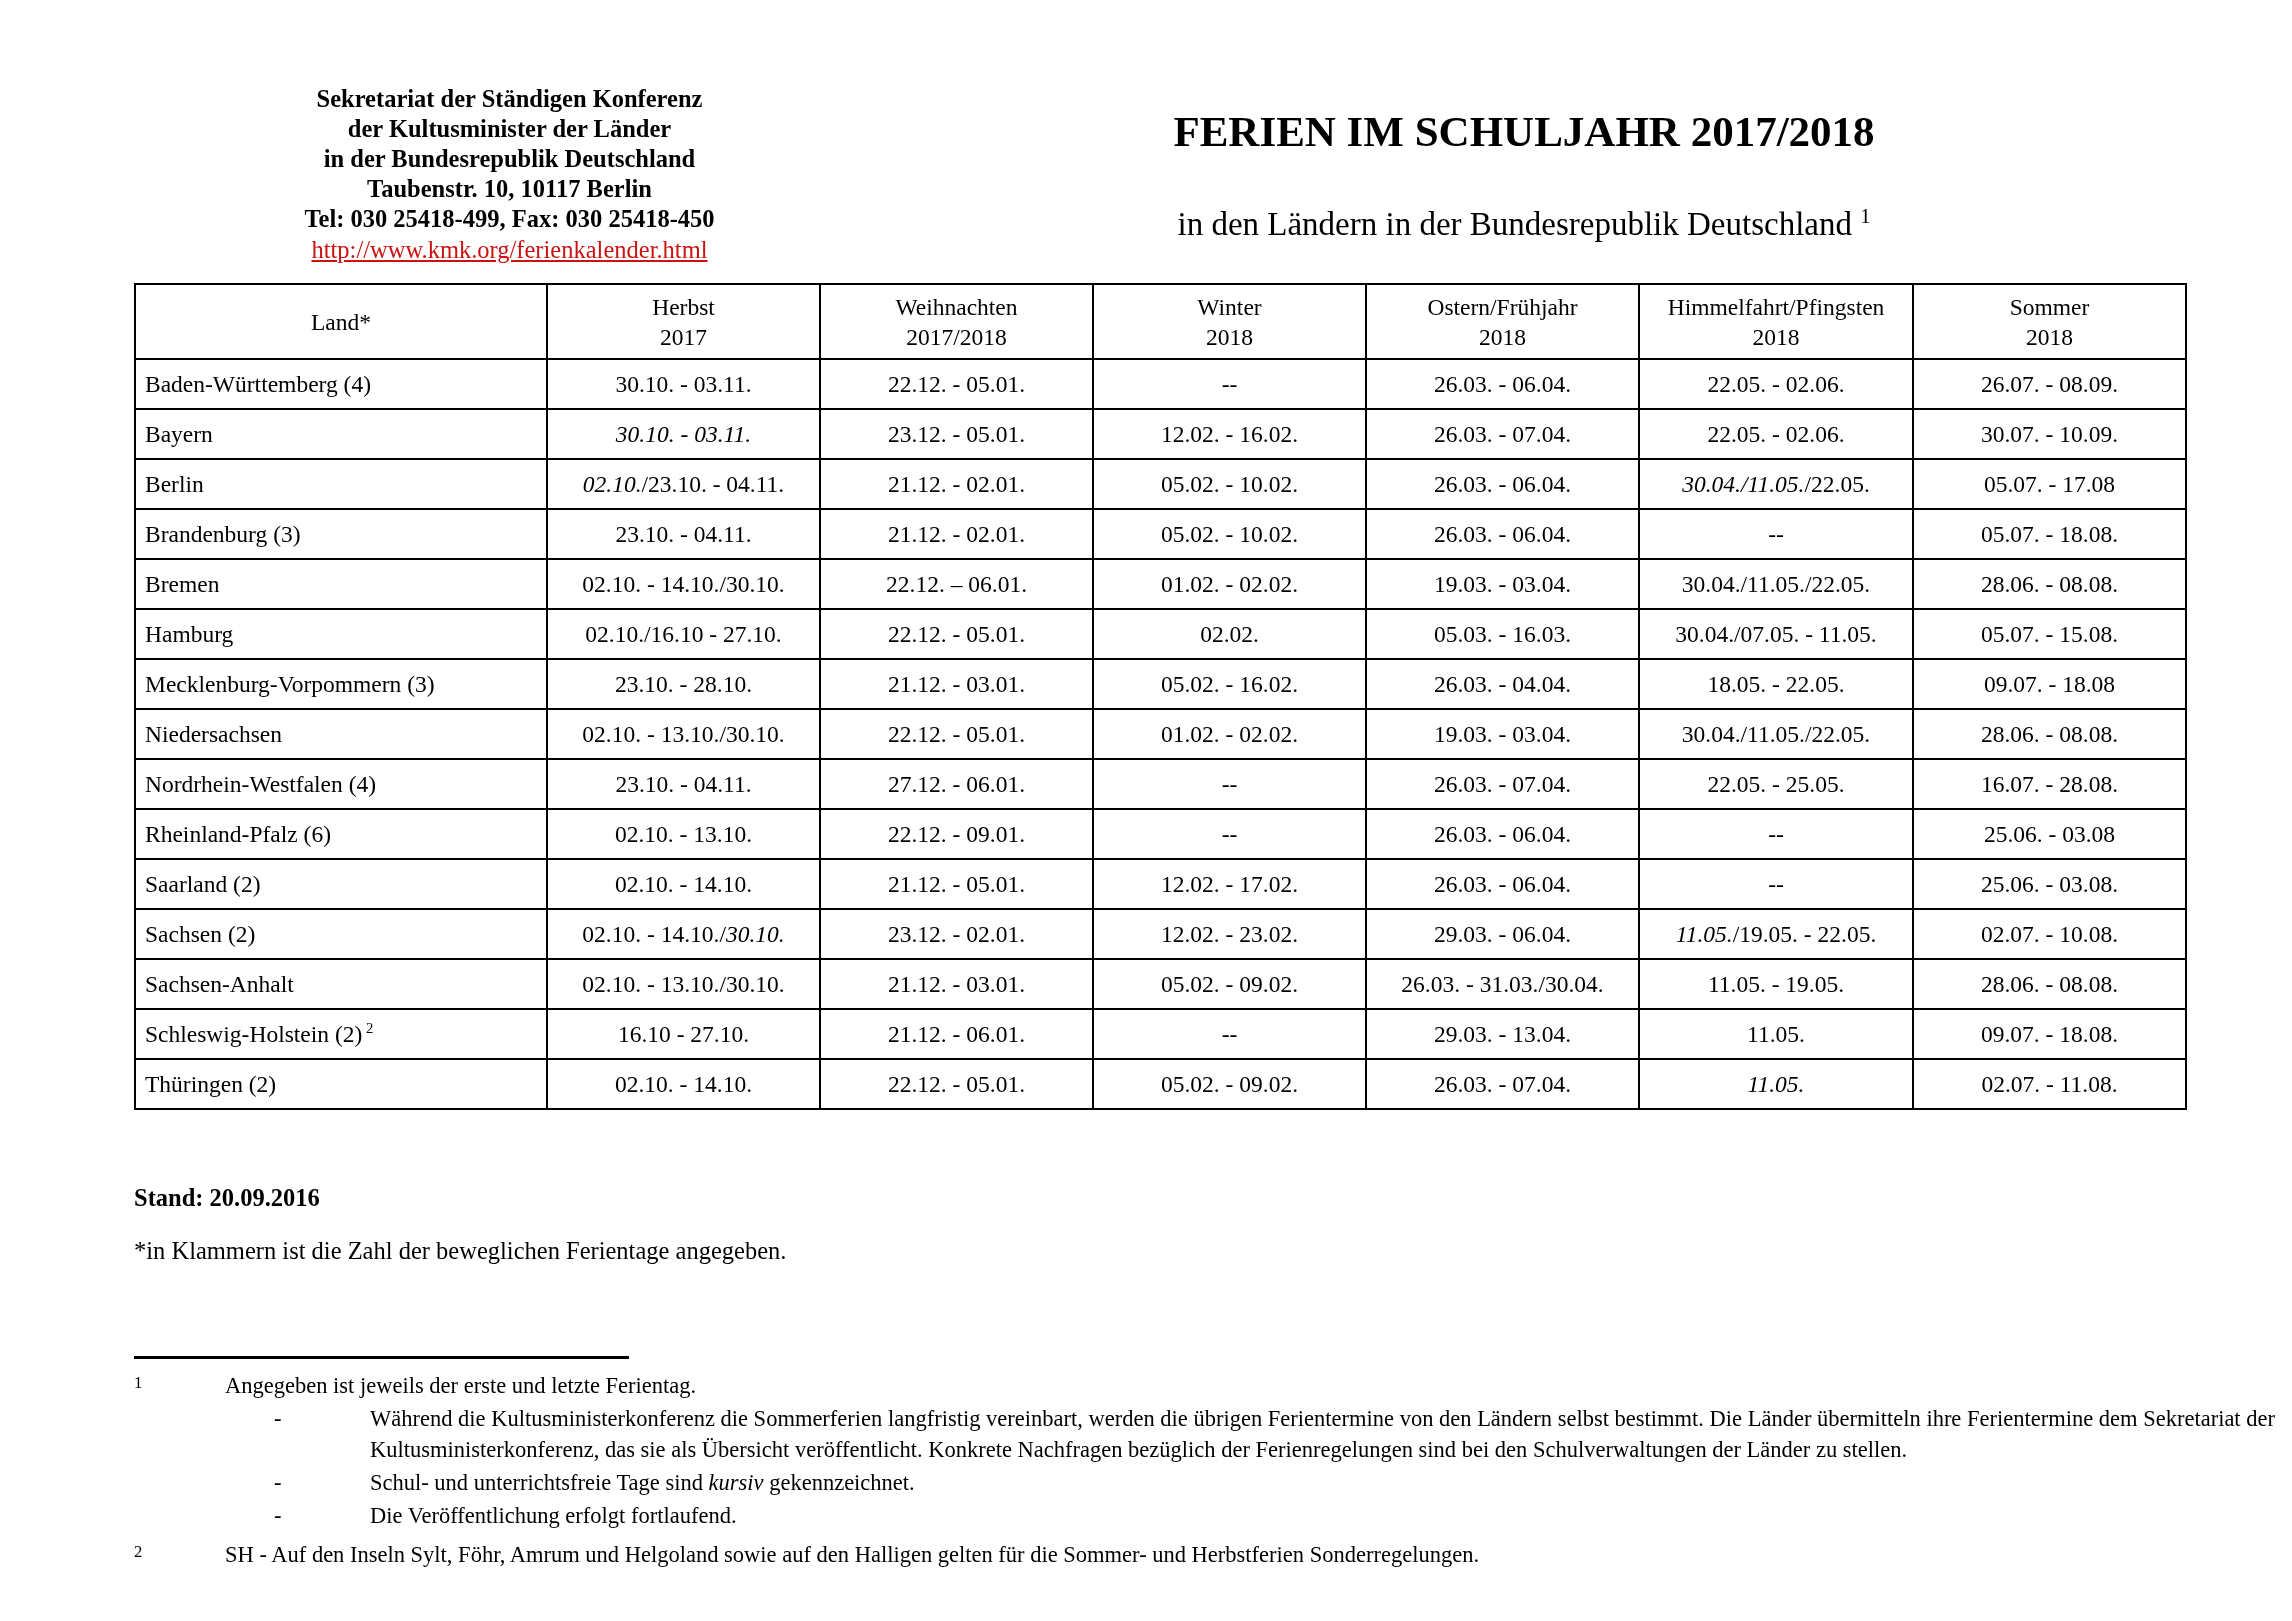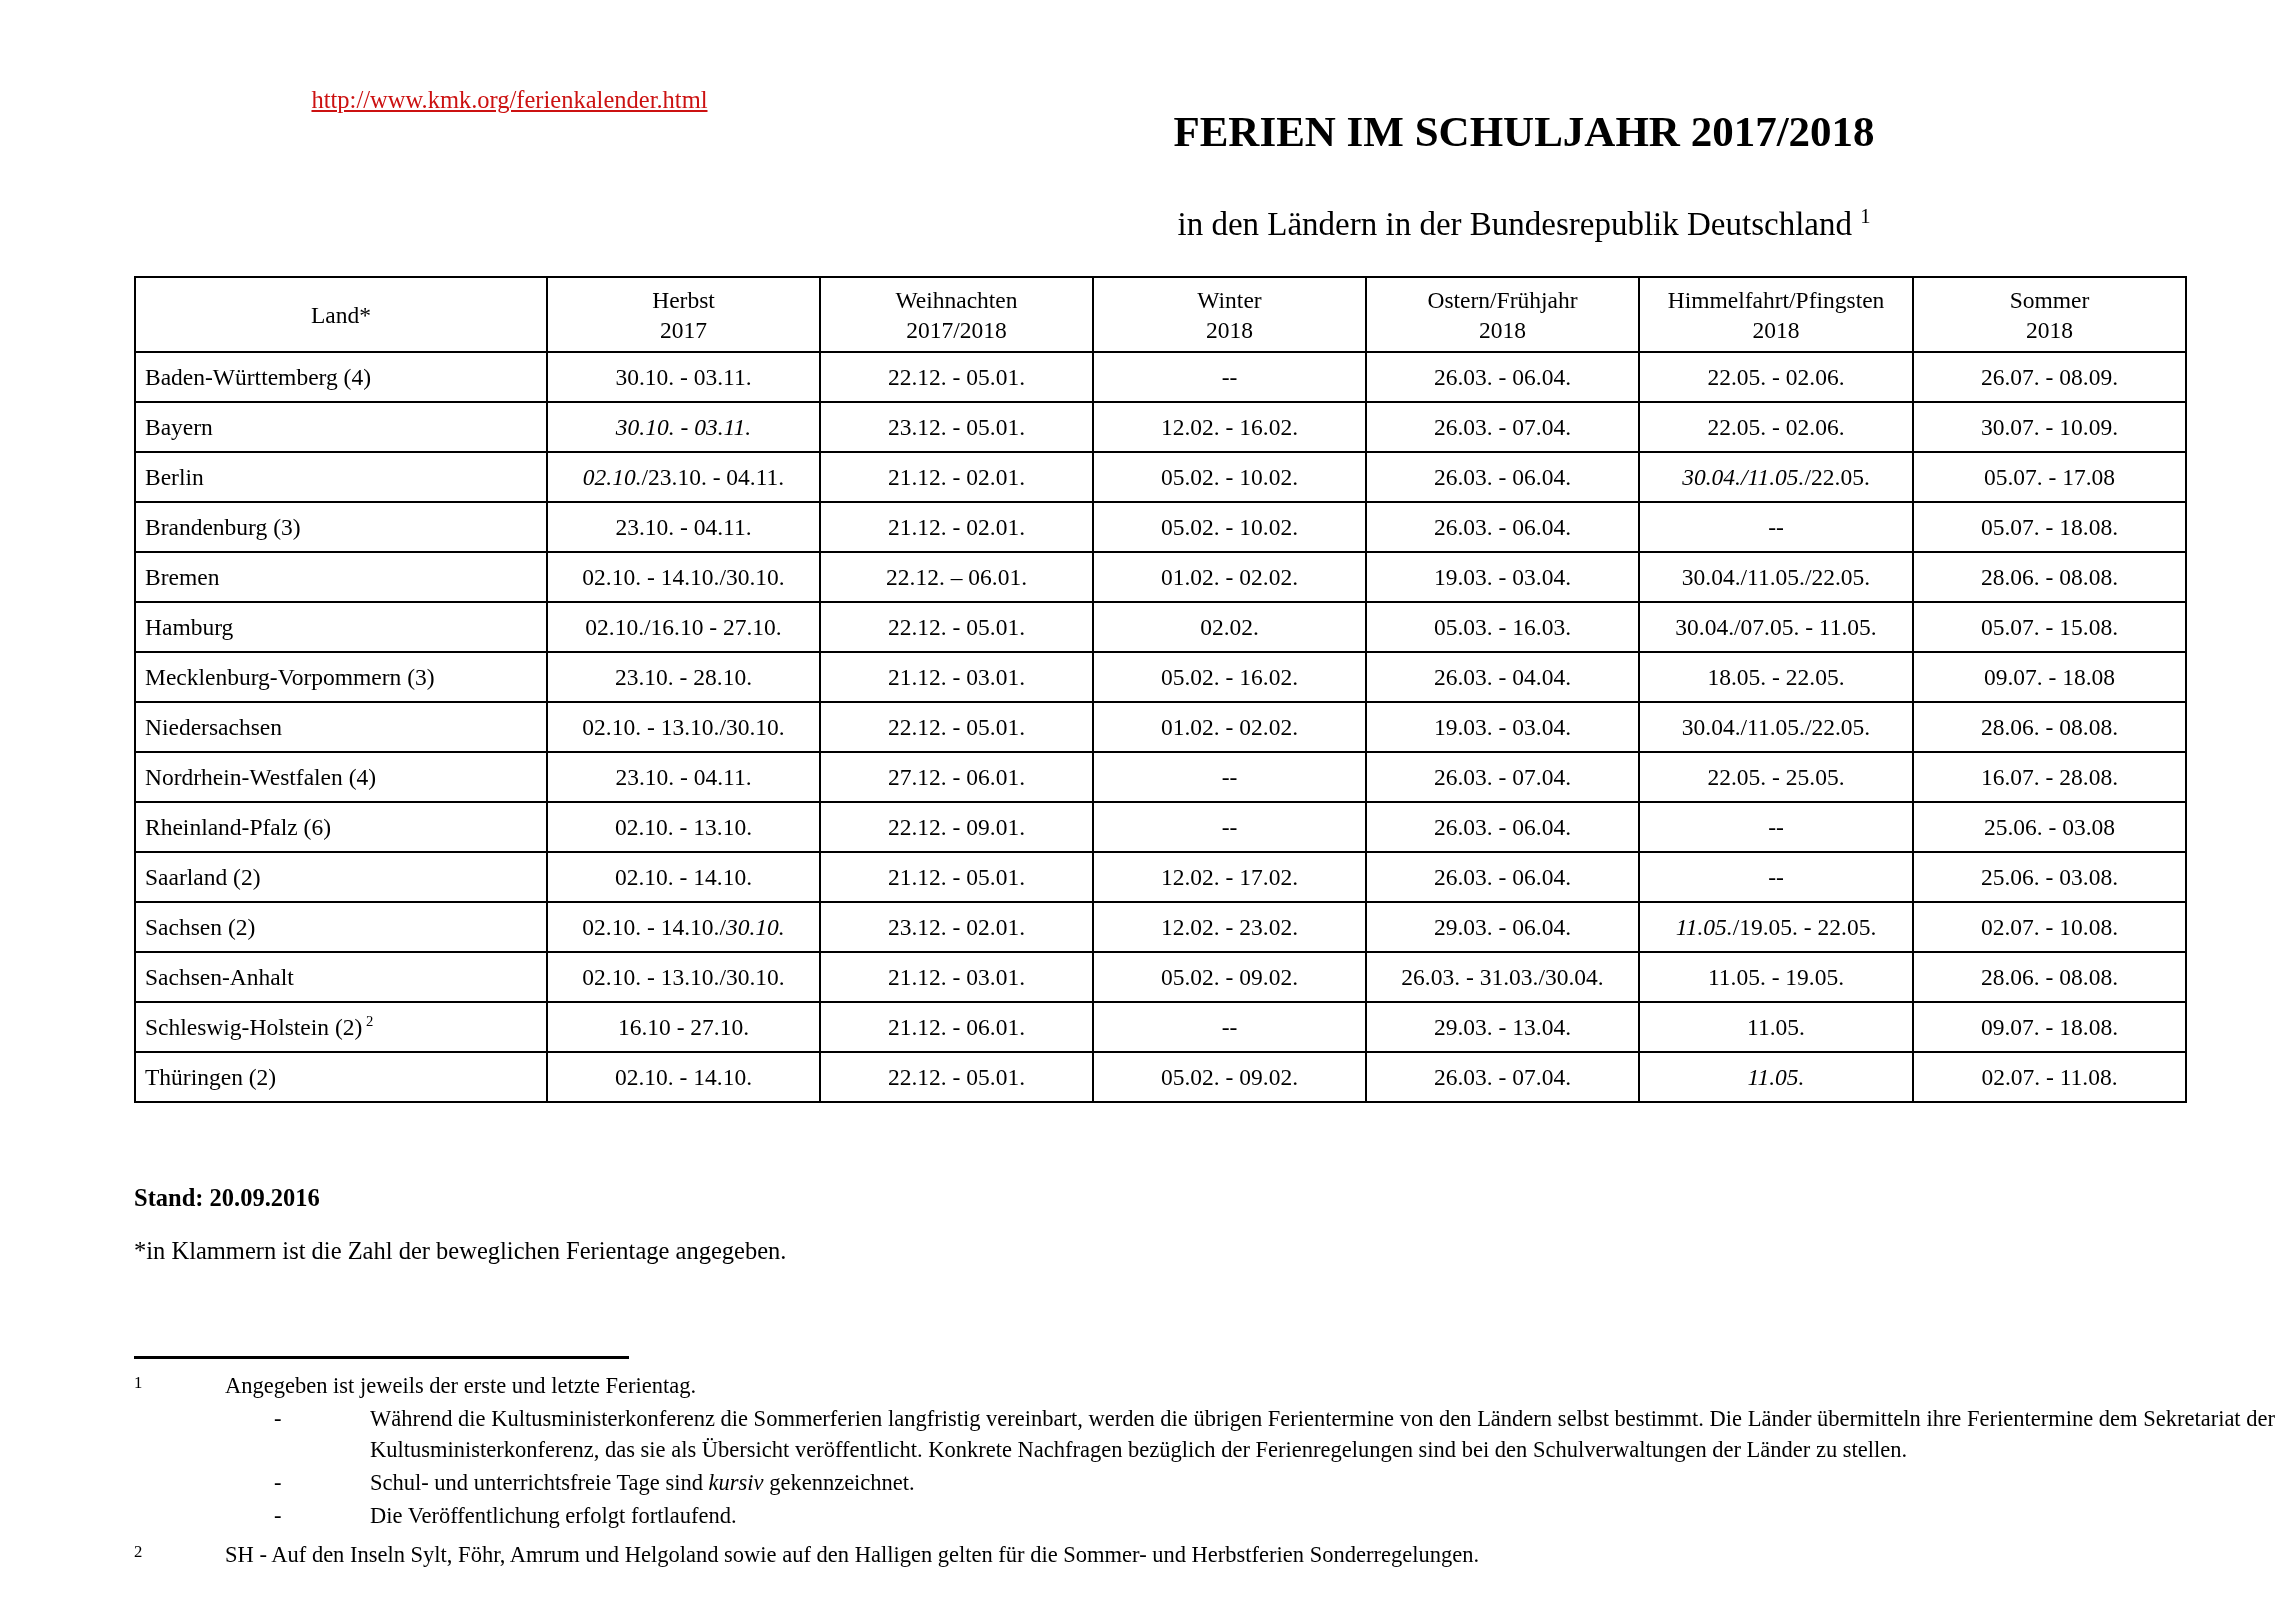--- a/index.html
+++ b/index.html
@@ -16,21 +16,21 @@
   .letterhead a{
     font-weight:normal;display:inline-block;margin-top:1px;
   }
   
   .header-right{position:absolute;top:108px;left:1019px;width:1010px;text-align:center;}
   .main-title{font-size:43px;font-weight:bold;line-height:47px;}
   .subtitle{font-size:33px;font-weight:normal;margin-top:43px;line-height:37px;}
   .subtitle sup{font-size:20.6px;}
   
   table.ferien{
-    position:absolute;top:276px;left:134px;width:2053px;
+    position:absolute;top:283px;left:134px;width:2053px;
     border-collapse:collapse;table-layout:fixed;
     border:2.9px solid #000;
   }
   table.ferien th,table.ferien td{
     border:2px solid #000;font-size:23.5px;font-weight:normal;
     text-align:center;vertical-align:middle;padding:0 3.9px;
     overflow:hidden;white-space:nowrap;
   }
   table.ferien thead th{height:73px;line-height:30px;}
   table.ferien tbody td{height:48px;}
@@ -49,20 +49,27 @@
   .fn-bullet{display:flex;margin-top:2px;}
   .fn-dash{flex:0 0 64px;padding-left:49px;}
   .fn-text{flex:1;margin-left:32px;}
 </style>
 </head>
 <body>
 
 <div id="page">
 
   <div class="letterhead">
+    <div id="letterhead-lines">
+        <div>Sekretariat der Ständigen Konferenz</div>
+        <div>der Kultusminister der Länder</div>
+        <div>in der Bundesrepublik Deutschland</div>
+        <div>Taubenstr. 10, 10117 Berlin</div>
+        <div>Tel: 030 25418-499, Fax: 030 25418-450</div>
+      </div>
     <a href="#" id="kmk-link" style="color: rgb(204, 17, 17);">http://www.kmk.org/ferienkalender.html</a>
   </div>
 
   <div class="header-right">
     <div class="main-title">FERIEN IM SCHULJAHR 2017/2018</div>
     <div class="subtitle"><span>in den Ländern in der Bundesrepublik Deutschland</span> <sup>1</sup></div>
   </div>
 
   <table class="ferien">
     <colgroup>

